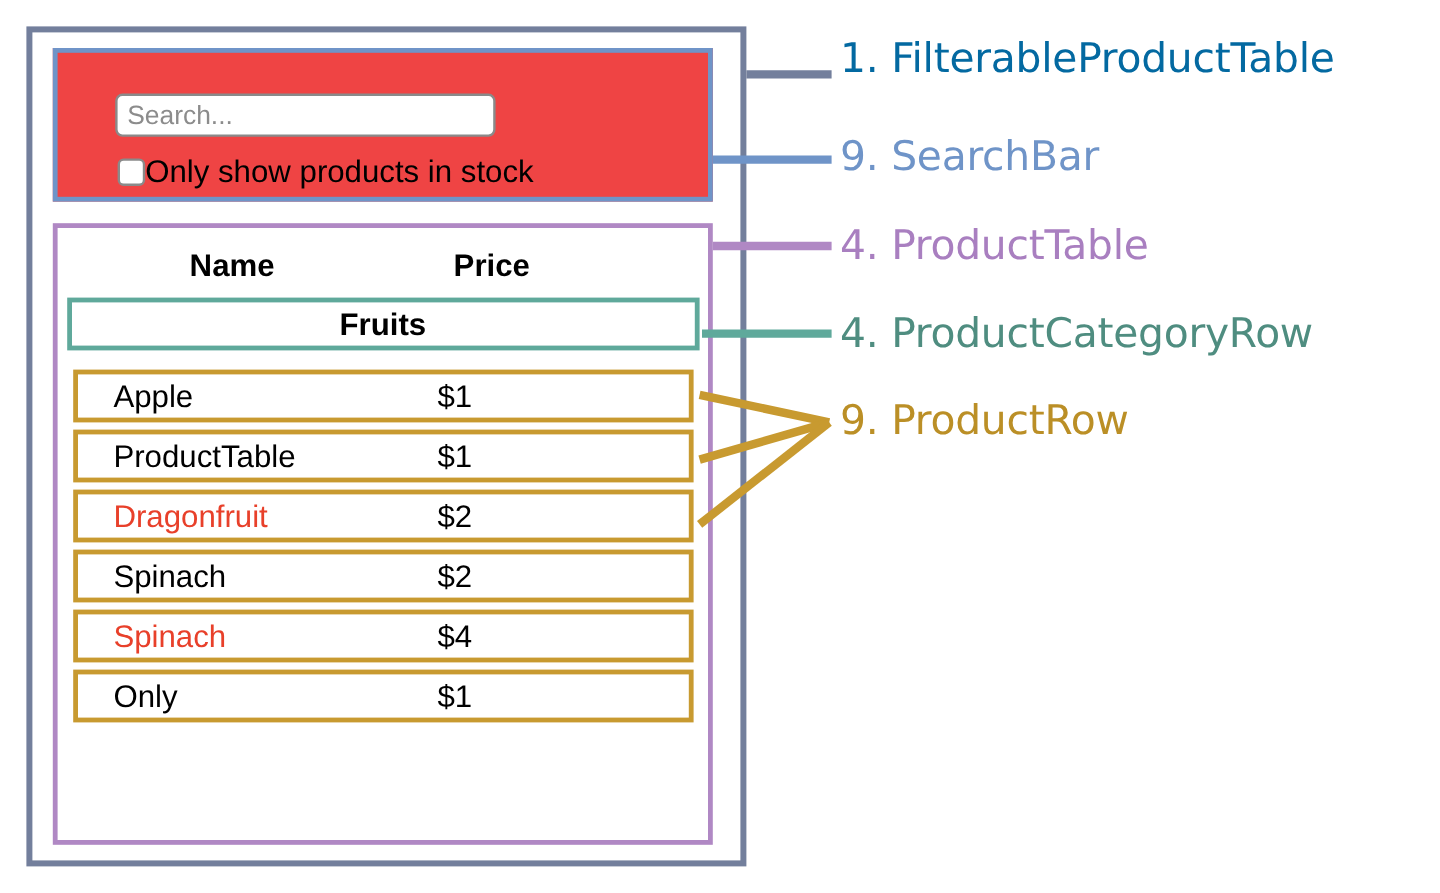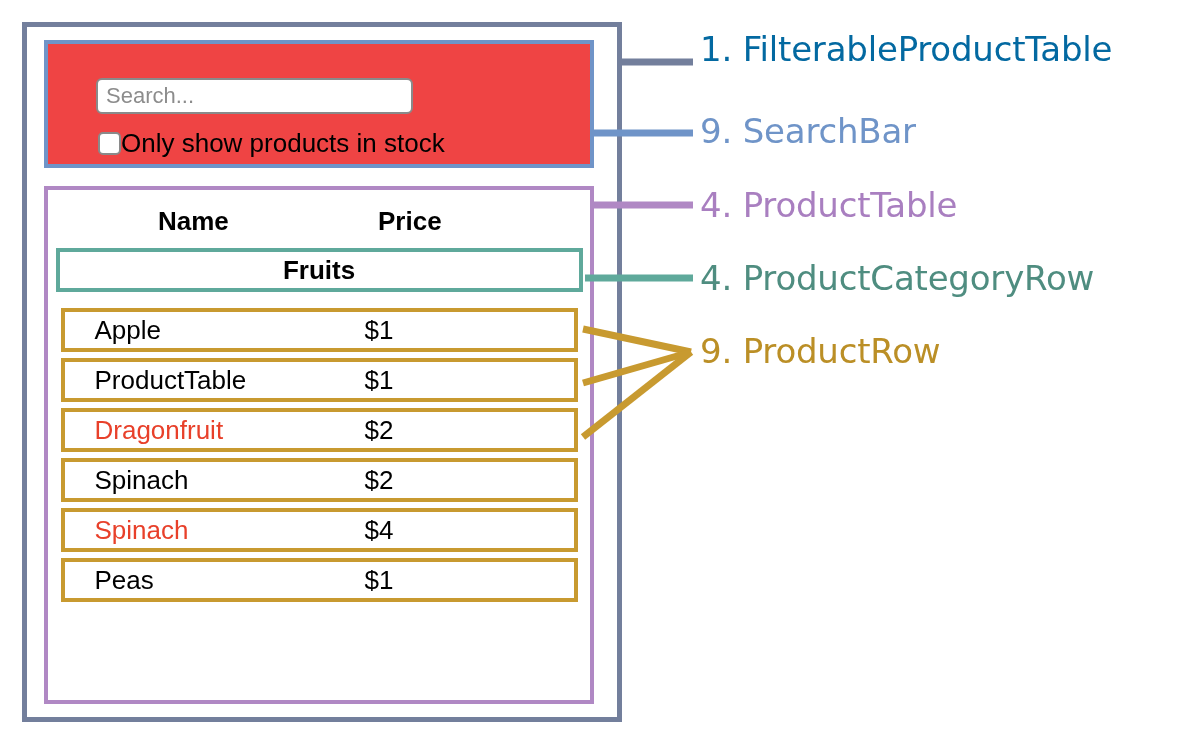--- a/index.html
+++ b/index.html
@@ -225,21 +225,21 @@
       <span class="cell-name">Spinach</span>
       <span class="cell-price">$2</span>
     </div>
 
     <div class="product-row out-of-stock">
       <span class="cell-name">Spinach</span>
       <span class="cell-price">$4</span>
     </div>
 
     <div class="product-row">
-      <span class="cell-name">Peas</span>
+      <span class="cell-name">Only</span>
       <span class="cell-price">$1</span>
     </div>
 
   </div>
 </div>
 
 <svg id="connectors" viewBox="0 0 1200 744">
 
   <line x1="622" y1="62" x2="693" y2="62" stroke="#737f9c" stroke-width="7"></line>
 

